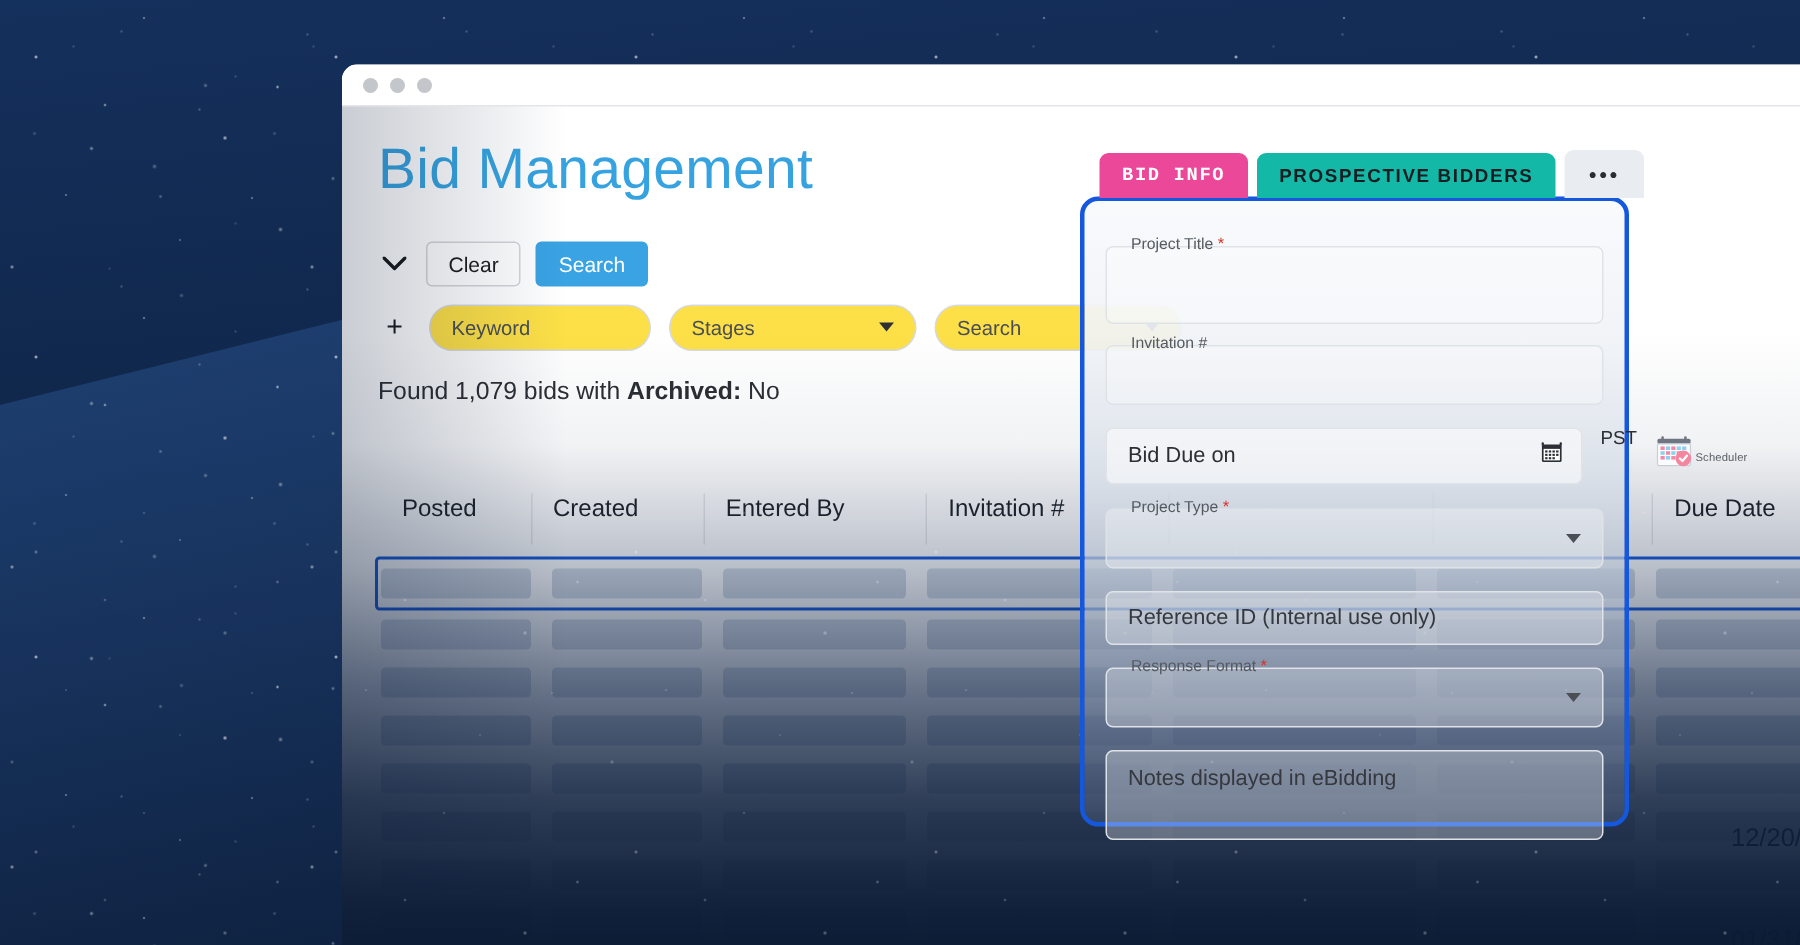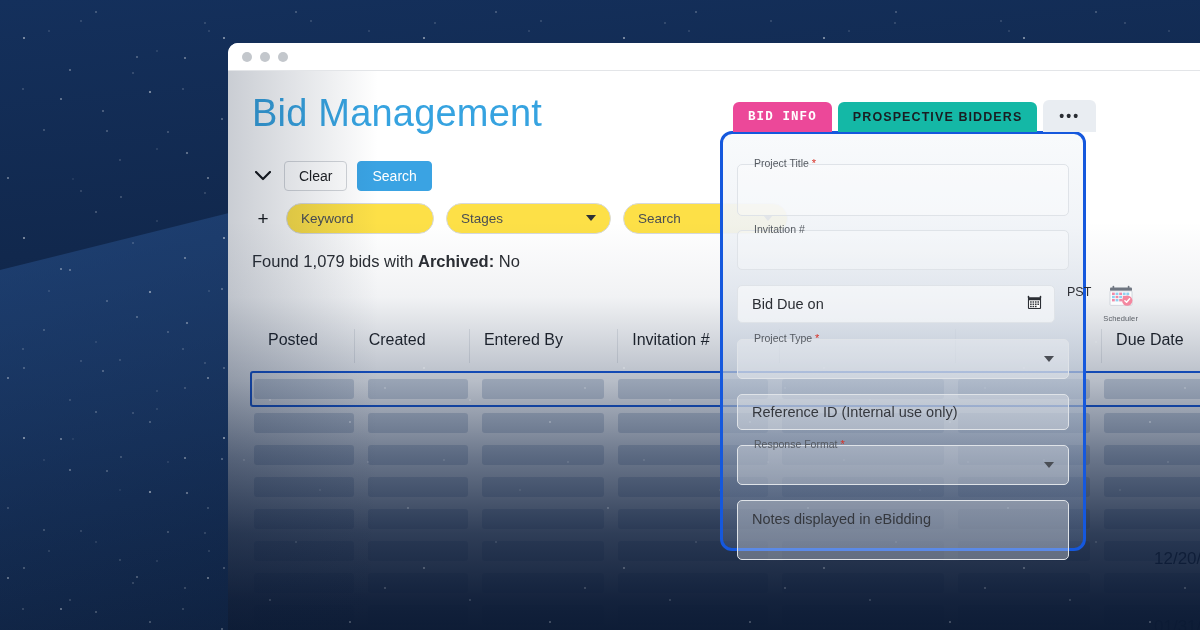--- a/index.html
+++ b/index.html
@@ -340,21 +340,21 @@
     border: 1px solid #dfe3e8;
     border-radius: 5px;
     background: rgba(255,255,255,.55);
     display: flex; align-items: center;
     padding: 0 12px 0 14px;
     justify-content: space-between;
   }
   .due-field .txt { font-size: 14.5px; color: #2b2e34; }
   .tz { font-size: 12.5px; color: #2b2e34; }
   .scheduler {
-    display: flex; flex-direction: column; align-items: center; gap: 1px;
+    display: flex; align-items: center; gap: 1px;
     cursor: pointer;
   }
   .scheduler .lbl { font-size: 7.5px; color: #5a5f66; letter-spacing: .1px; }
   .fld.notes { height: 60px; }
   .fld.refid { height: 36px; }
 </style>
 </head>
 <body>
 
 <div id="stage">

